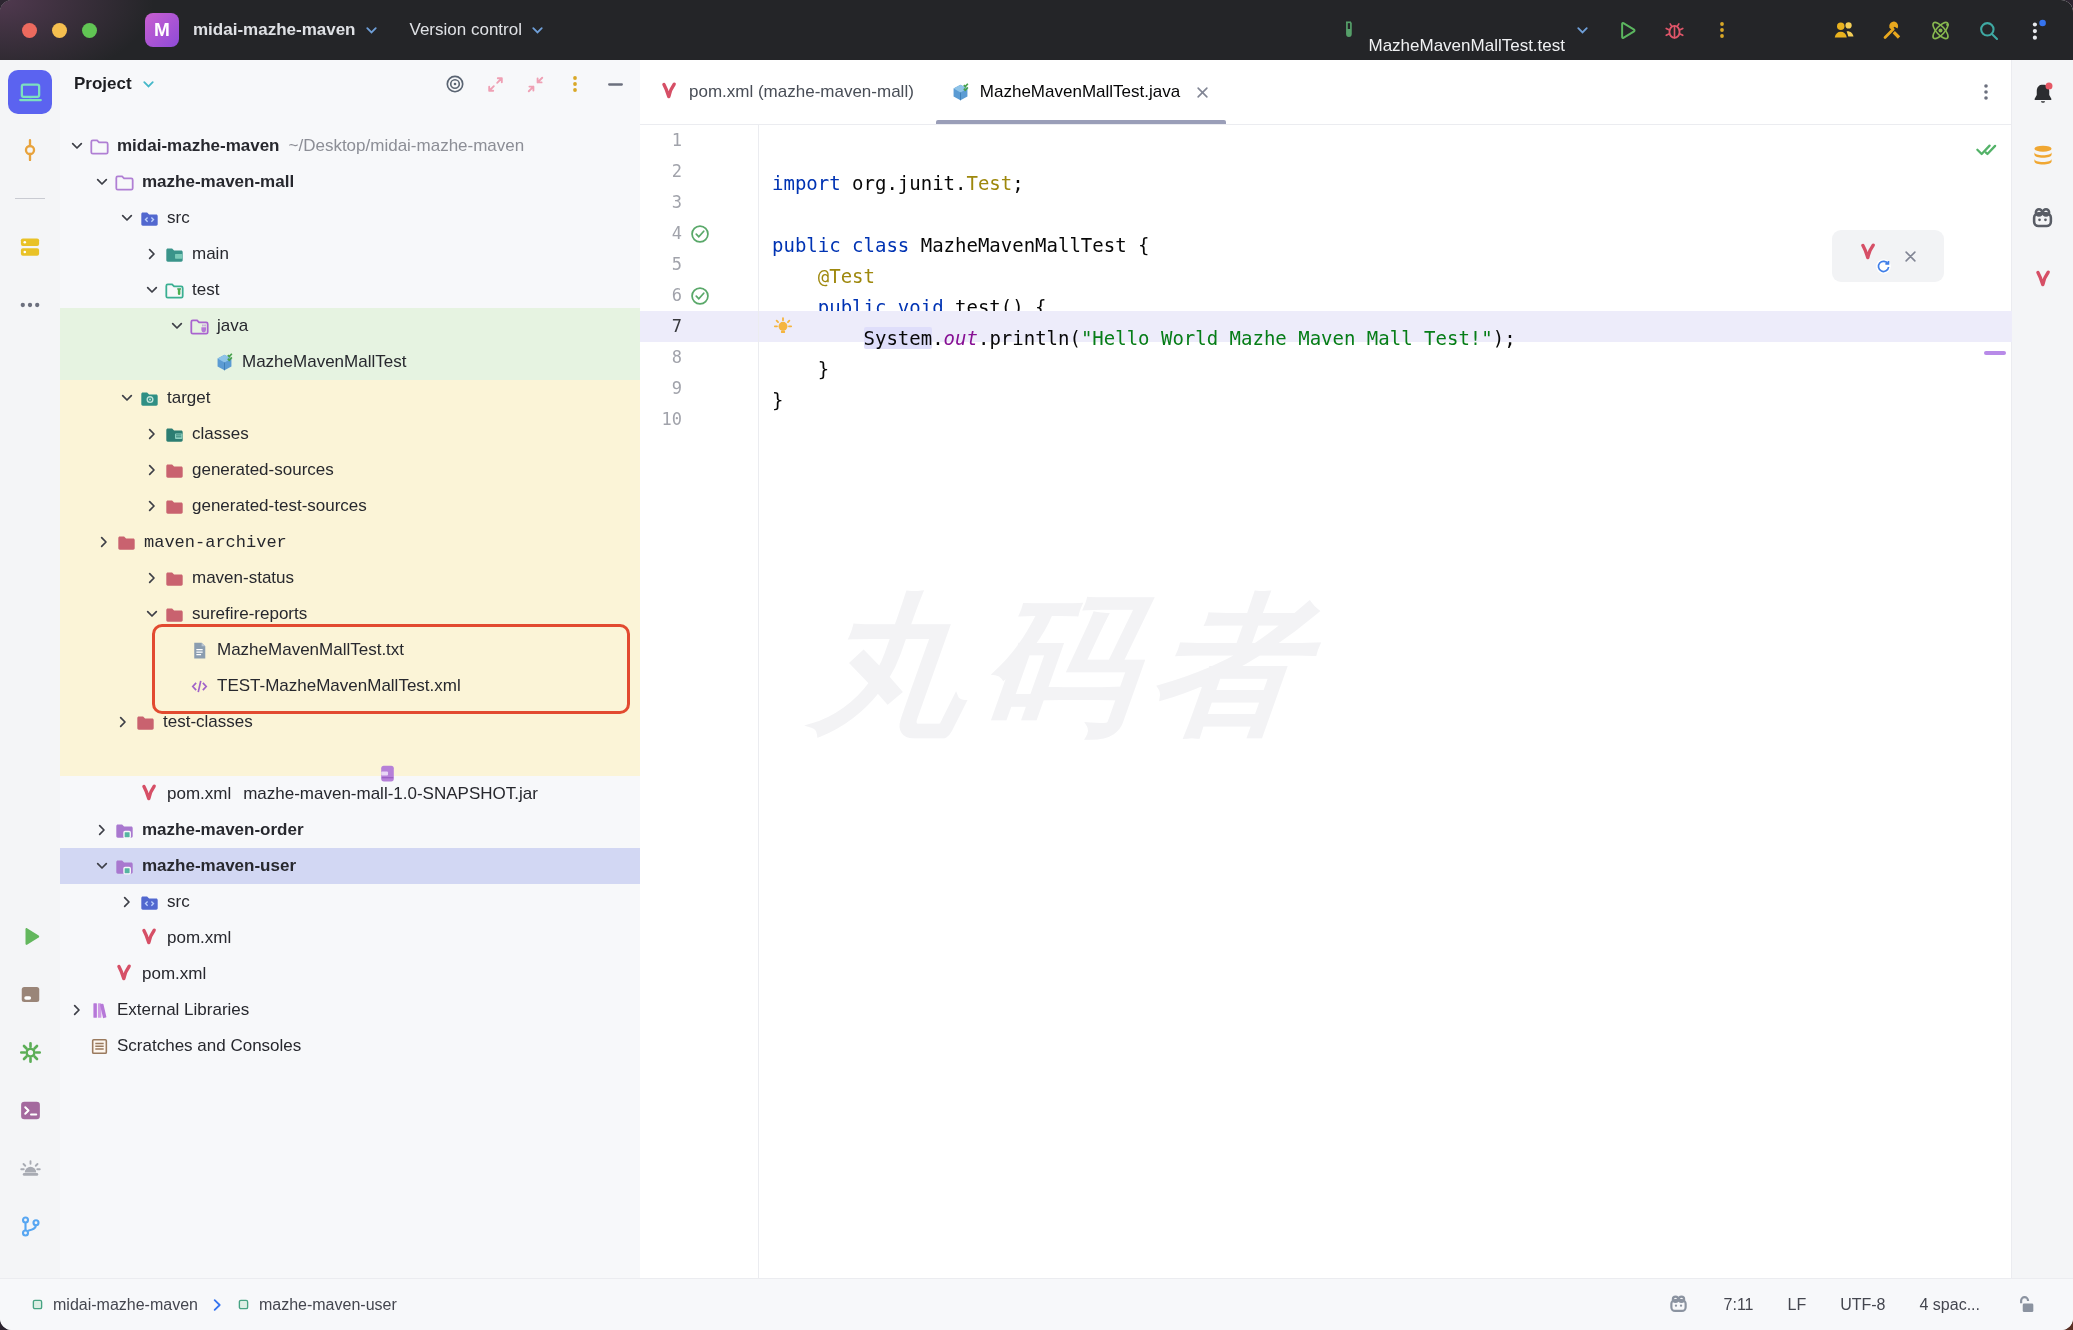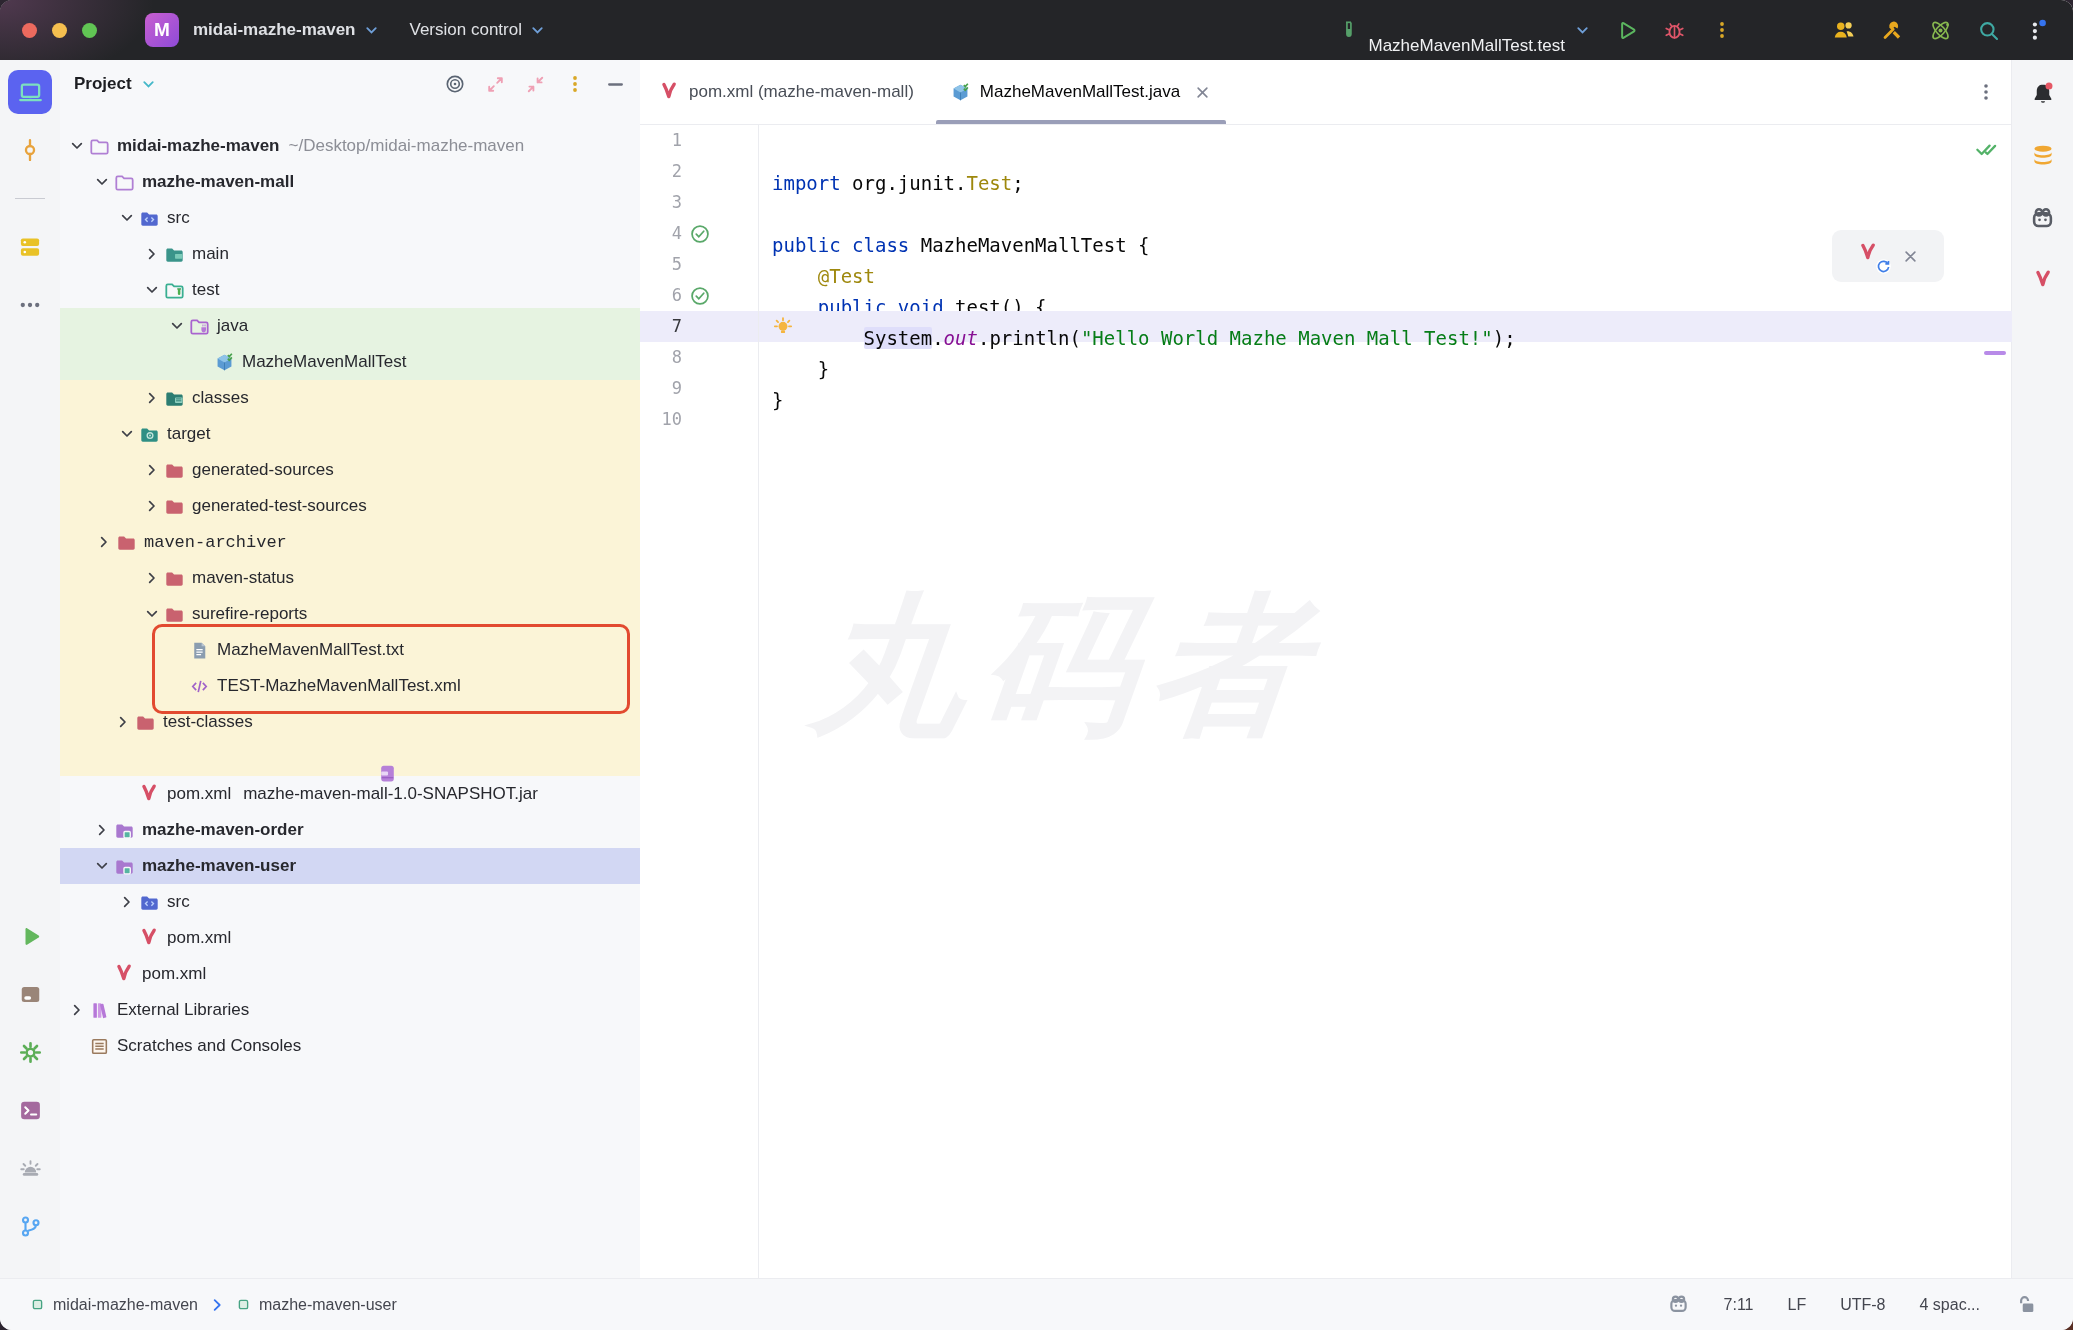--- a/index.html
+++ b/index.html
@@ -441,49 +441,49 @@
           <span class="ticon" style="display: inline-flex; align-items: center; justify-content: center;">
             <svg width="21" height="21" viewBox="0 0 20 20">
               <path d="M10 2.6 16.6 6.3v7.4L10 17.4 3.4 13.7V6.3z" fill="#5b9bd3"></path>
               <path d="M10 2.6 16.6 6.3 10 10 3.4 6.3z" fill="#8ec3e8"></path>
               <path d="M10 10v7.4" stroke="#3f7fb5" stroke-width="1"></path>
               <path d="M13.2 2.9l1.3 1.5 2.5-2.7M13.2 6.3l1.3 1.5 2.5-2.7" stroke="#46a04b" stroke-width="1.6" fill="none"></path>
             </svg>
           </span>
           <span class="lbl">MazheMavenMallTest</span>
         </div>
+        <div class="trow bg-yellow" style="padding-left: 56px;">
+          <span class="chev" style="display: inline-flex; align-items: center; justify-content: center;">
+            <svg width="18" height="18" viewBox="0 0 20 20">
+              <path d="M5.2 7.4 10 12.2l4.8-4.8" fill="none" stroke="#3d3f47" stroke-width="1.9" stroke-linecap="round" stroke-linejoin="round"></path>
+            </svg>
+          </span>
+          <span class="ticon" style="display: inline-flex; align-items: center; justify-content: center;">
+            <svg width="21" height="21" viewBox="0 0 20 20">
+              <path d="M2.2 5.6c0-.8.6-1.4 1.4-1.4h4.1l1.9 1.9h6.8c.8 0 1.4.6 1.4 1.4v7.9c0 .8-.6 1.4-1.4 1.4H3.6c-.8 0-1.4-.6-1.4-1.4z" fill="#2f8f84"></path>
+              <circle cx="10.5" cy="11" r="2.7" fill="none" stroke="#bfe3da" stroke-width="1.3"></circle>
+              <circle cx="10.5" cy="11" r="0.9" fill="#bfe3da"></circle>
+            </svg>
+          </span>
+          <span class="lbl">target</span>
+        </div>
         <div class="trow bg-yellow" style="padding-left: 81px;">
           <span class="chev" style="display: inline-flex; align-items: center; justify-content: center;">
             <svg width="18" height="18" viewBox="0 0 20 20">
               <path d="M7.4 5.2 12.2 10l-4.8 4.8" fill="none" stroke="#3d3f47" stroke-width="1.9" stroke-linecap="round" stroke-linejoin="round"></path>
             </svg>
           </span>
           <span class="ticon" style="display: inline-flex; align-items: center; justify-content: center;">
             <svg width="21" height="21" viewBox="0 0 20 20">
               <path d="M2.2 5.6c0-.8.6-1.4 1.4-1.4h4.1l1.9 1.9h6.8c.8 0 1.4.6 1.4 1.4v7.9c0 .8-.6 1.4-1.4 1.4H3.6c-.8 0-1.4-.6-1.4-1.4z" fill="#2c7d72"></path>
               <rect x="10.5" y="9" width="7" height="5.2" rx="0.8" fill="#8fd0c0"></rect>
               <path d="M11.5 10.4h5M11.5 12.2h5" stroke="#2c7d72" stroke-width="0.9"></path>
             </svg>
           </span>
           <span class="lbl">classes</span>
-        </div>
-        <div class="trow bg-yellow" style="padding-left: 56px;">
-          <span class="chev" style="display: inline-flex; align-items: center; justify-content: center;">
-            <svg width="18" height="18" viewBox="0 0 20 20">
-              <path d="M5.2 7.4 10 12.2l4.8-4.8" fill="none" stroke="#3d3f47" stroke-width="1.9" stroke-linecap="round" stroke-linejoin="round"></path>
-            </svg>
-          </span>
-          <span class="ticon" style="display: inline-flex; align-items: center; justify-content: center;">
-            <svg width="21" height="21" viewBox="0 0 20 20">
-              <path d="M2.2 5.6c0-.8.6-1.4 1.4-1.4h4.1l1.9 1.9h6.8c.8 0 1.4.6 1.4 1.4v7.9c0 .8-.6 1.4-1.4 1.4H3.6c-.8 0-1.4-.6-1.4-1.4z" fill="#2f8f84"></path>
-              <circle cx="10.5" cy="11" r="2.7" fill="none" stroke="#bfe3da" stroke-width="1.3"></circle>
-              <circle cx="10.5" cy="11" r="0.9" fill="#bfe3da"></circle>
-            </svg>
-          </span>
-          <span class="lbl">target</span>
         </div>
         <div class="trow bg-yellow" style="padding-left: 81px;">
           <span class="chev" style="display: inline-flex; align-items: center; justify-content: center;">
             <svg width="18" height="18" viewBox="0 0 20 20">
               <path d="M7.4 5.2 12.2 10l-4.8 4.8" fill="none" stroke="#3d3f47" stroke-width="1.9" stroke-linecap="round" stroke-linejoin="round"></path>
             </svg>
           </span>
           <span class="ticon" style="display: inline-flex; align-items: center; justify-content: center;">
             <svg width="21" height="21" viewBox="0 0 20 20">
               <path d="M2.2 5.6c0-.8.6-1.4 1.4-1.4h4.1l1.9 1.9h6.8c.8 0 1.4.6 1.4 1.4v7.9c0 .8-.6 1.4-1.4 1.4H3.6c-.8 0-1.4-.6-1.4-1.4z" fill="#c9626f"></path>

